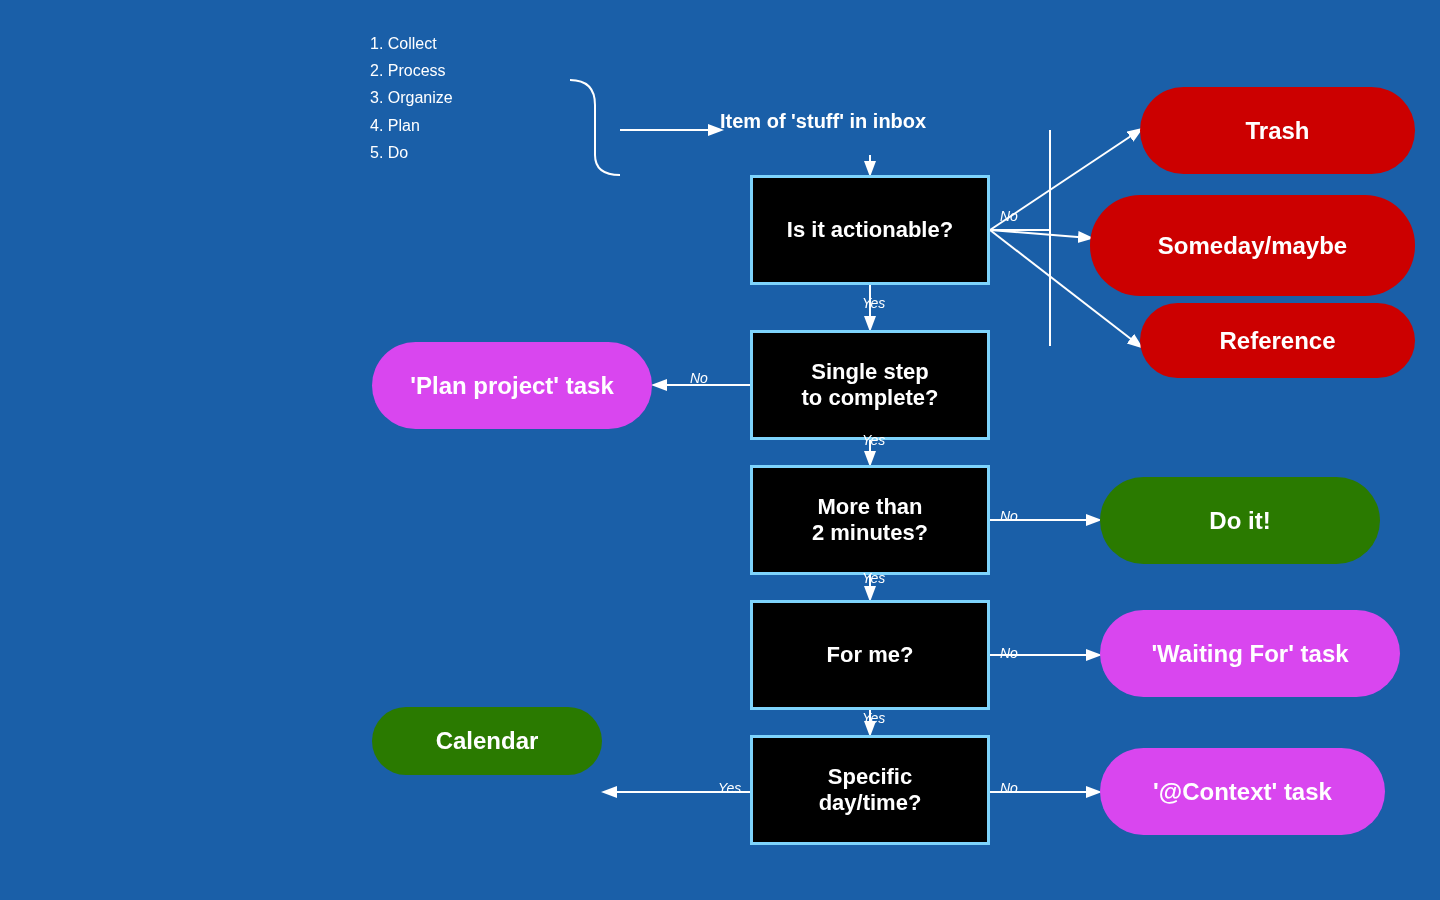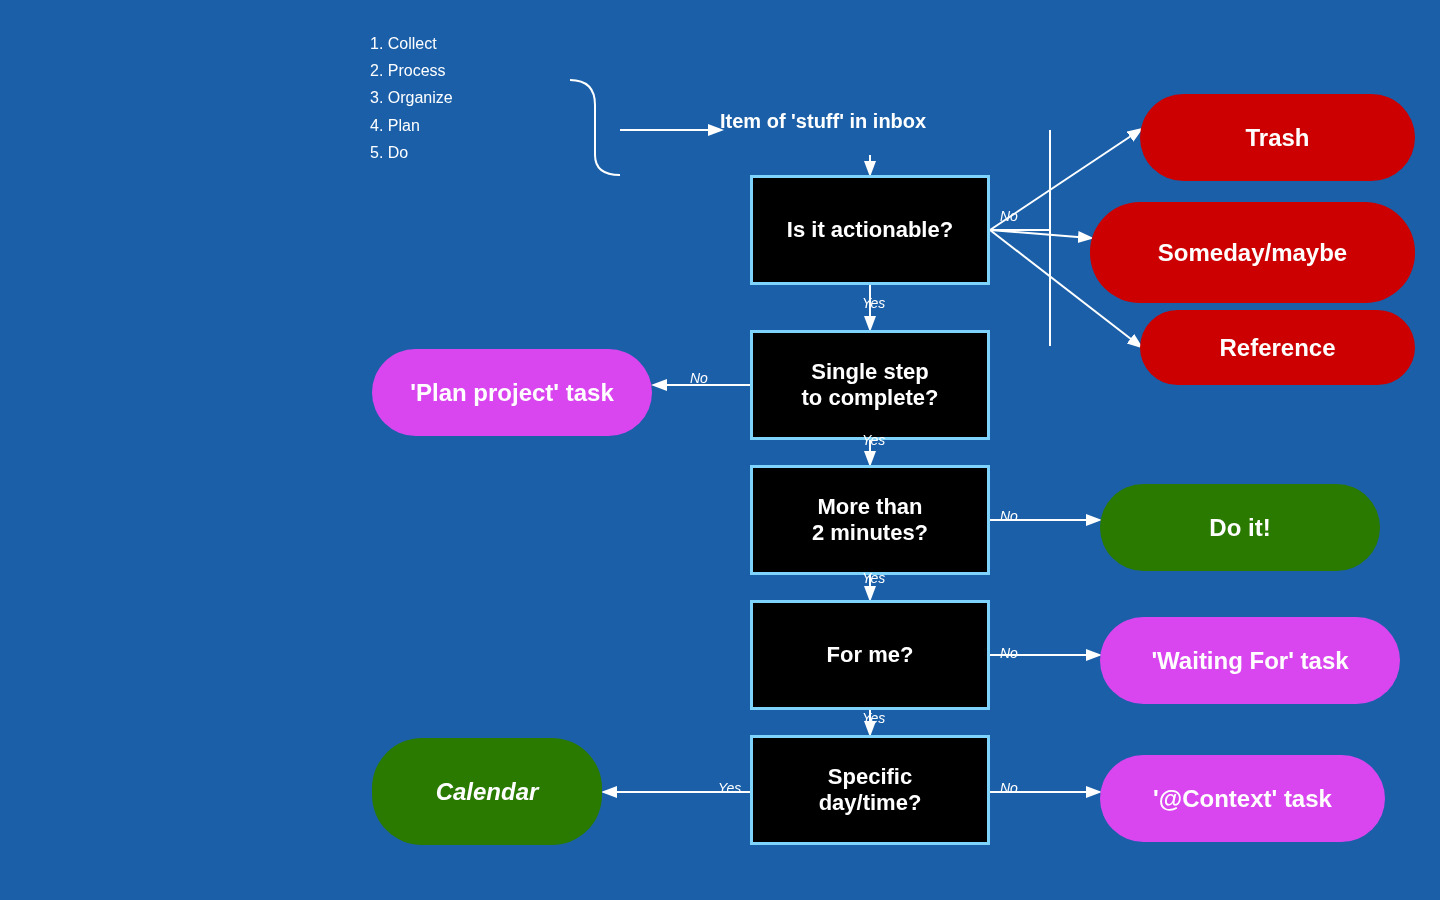--- a/index.html
+++ b/index.html
@@ -47,21 +47,20 @@
     .pill {
       position: absolute;
       border-radius: 50px;
       color: white;
       display: flex;
       align-items: center;
       justify-content: center;
       text-align: left;
       font-size: 24px;
       font-weight: bold;
-      margin-top: 7px;
     }
 
     .pill-red { background: #cc0000; }
     .pill-orange { background: #d946ef; }
     .pill-green { background: #2a7a00; }
 
     
     .arrow-label {
       position: absolute;
       color: white;
@@ -147,21 +146,21 @@
   <div class="pill pill-red" style="left:1090px; top:195px; width:325px; height:101px;">Someday/maybe</div>
 
   <div class="pill pill-red" style="left:1140px; top:303px; width:275px; height:75px;">Reference</div>
 
   <div class="pill pill-orange" style="left:372px; top:342px; width:280px; height:87px;">'Plan project' task</div>
 
   <div class="pill pill-green" style="left:1100px; top:477px; width:280px; height:87px;">Do it!</div>
 
   <div class="pill pill-orange" style="left:1100px; top:610px; width:300px; height:87px;">'Waiting For' task</div>
 
-  <div class="pill pill-green" style="left:372px; top:731px; width:230px; height:107px;font-style:italic;">Calendar</div>
+  <div class="pill pill-green" style="left:372px; top:707px; width:230px; height:68px;">Calendar</div>
 
   <div class="pill pill-orange" style="left:1100px; top:748px; width:285px; height:87px;">'@Context' task</div>
 
   <div class="arrow-label" style="left:1000px; top:208px;">No</div>
 
   <div class="arrow-label" style="left:862px; top:295px;">Yes</div>
 
   <div class="arrow-label" style="left:690px; top:370px;">No</div>
 
   <div class="arrow-label" style="left:862px; top:432px;">Yes</div>

